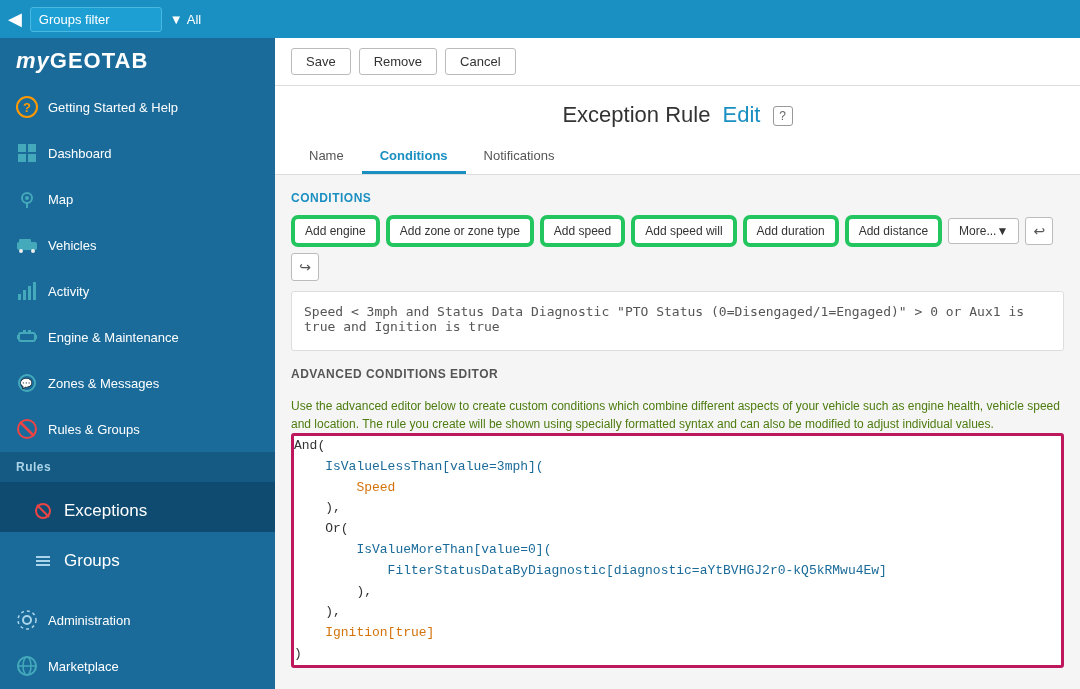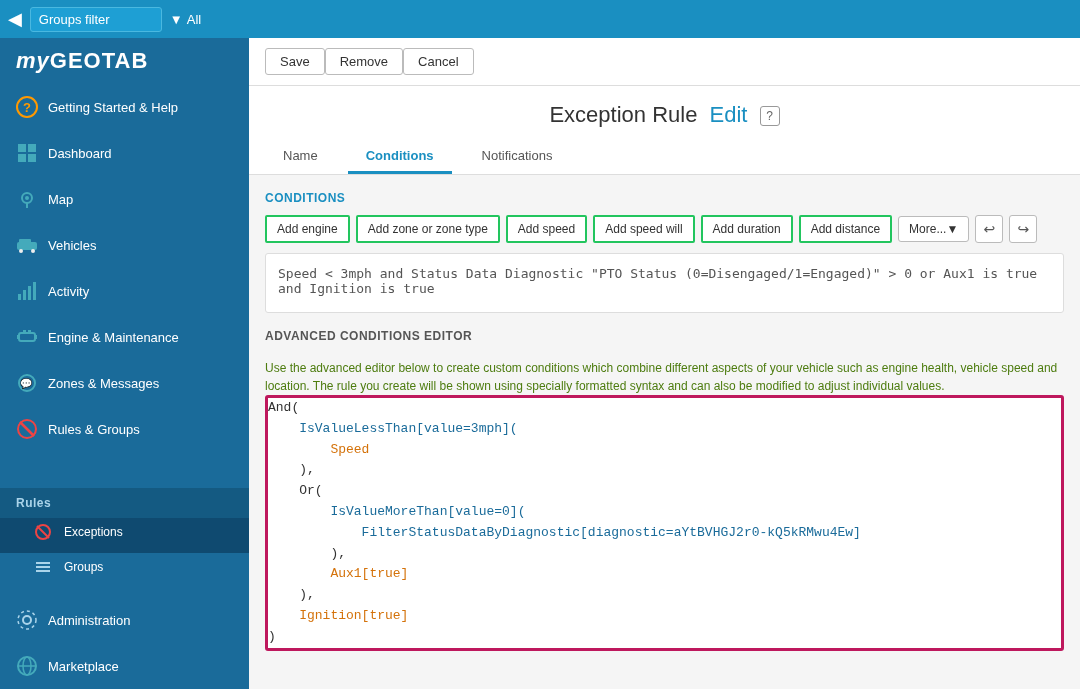--- a/index.html
+++ b/index.html
@@ -45,21 +45,21 @@
 
     
     .main-layout {
       display: flex;
       flex: 1;
       overflow: hidden;
     }
 
     
     .sidebar {
-      width: 249px;
+      width: 275px;
       background: #1a6b9a;
       flex-shrink: 0;
       display: flex;
       flex-direction: column;
       overflow-y: auto;
     }
     .sidebar-logo {
       background: #1a6b9a;
       padding: 10px 16px;
       font-size: 22px;
@@ -87,46 +87,45 @@
       align-items: center;
       justify-content: center;
     }
     .sidebar-section {
       background: #145a82;
       padding: 8px 16px;
       color: #aad4ea;
       font-size: 12px;
       font-weight: bold;
       letter-spacing: 0.5px;
-      margin-top: 36px;
     }
     .sidebar-sub-item {
       display: flex;
       align-items: center;
       gap: 10px;
-      padding: 3px 16px 10px 32px;
+      padding: 18px 16px 10px 32px;
       color: white;
       cursor: pointer;
-      font-size: 12px;
+      font-size: 17px;
     }
     .sidebar-sub-item.active { background: #0f4a70; }
 
     
     .content {
       flex: 1;
       background: #f5f5f5;
       display: flex;
       flex-direction: column;
       overflow-y: auto;
     }
     .toolbar {
       background: white;
       padding: 10px 16px;
       display: flex;
-      gap: 0;
+      gap: 8px;
       border-bottom: 1px solid #ddd;
       flex-shrink: 0;
     }
     .btn {
       padding: 5px 14px;
       border: 1px solid #bbb;
       background: white;
       border-radius: 3px;
       cursor: pointer;
       font-size: 13px;
@@ -155,21 +154,21 @@
       border-radius: 3px;
       font-size: 12px;
       color: #666;
       cursor: pointer;
       margin-left: 6px;
       vertical-align: middle;
     }
 
     .tabs {
       display: flex;
-      gap: 12px;
+      gap: 0;
     }
     .tab {
       padding: 8px 18px;
       cursor: pointer;
       color: #555;
       font-size: 13px;
       border-bottom: 3px solid transparent;
     }
     .tab.active {
       color: #1a8fc1;
@@ -193,23 +192,23 @@
 
     .conditions-toolbar {
       display: flex;
       gap: 6px;
       flex-wrap: wrap;
       margin-bottom: 10px;
       align-items: center;
     }
     .cond-btn {
       padding: 5px 10px;
-      border: 2px solid #22c55e;
-      background: white;
-      border-radius: 2px;
+      border: 4px solid #22c55e;
+      background: white;
+      border-radius: 7px;
       cursor: pointer;
       font-size: 12px;
       color: #333;
     }
     .cond-btn-icon {
       width: 28px;
       height: 28px;
       border: 1px solid #bbb;
       background: white;
       border-radius: 3px;
@@ -484,21 +483,20 @@
 
       <div class="code-editor">
         <div class="code-line code-black">And(</div>
         <div class="code-line code-blue">    IsValueLessThan[value=3mph](</div>
         <div class="code-line code-orange">        Speed</div>
         <div class="code-line code-black">    ),</div>
         <div class="code-line code-black">    Or(</div>
         <div class="code-line code-blue">        IsValueMoreThan[value=0](</div>
         <div class="code-line code-blue">            FilterStatusDataByDiagnostic[diagnostic=aYtBVHGJ2r0-kQ5kRMwu4Ew]</div>
         <div class="code-line code-black">        ),</div>
-        <div class="code-line code-orange">        Aux1[true]</div>
         <div class="code-line code-black">    ),</div>
         <div class="code-line code-orange">    Ignition[true]</div>
         <div class="code-line code-black">)</div>
       </div>
 
     </div>
   </div>
 </div>
 
 </body></html>

